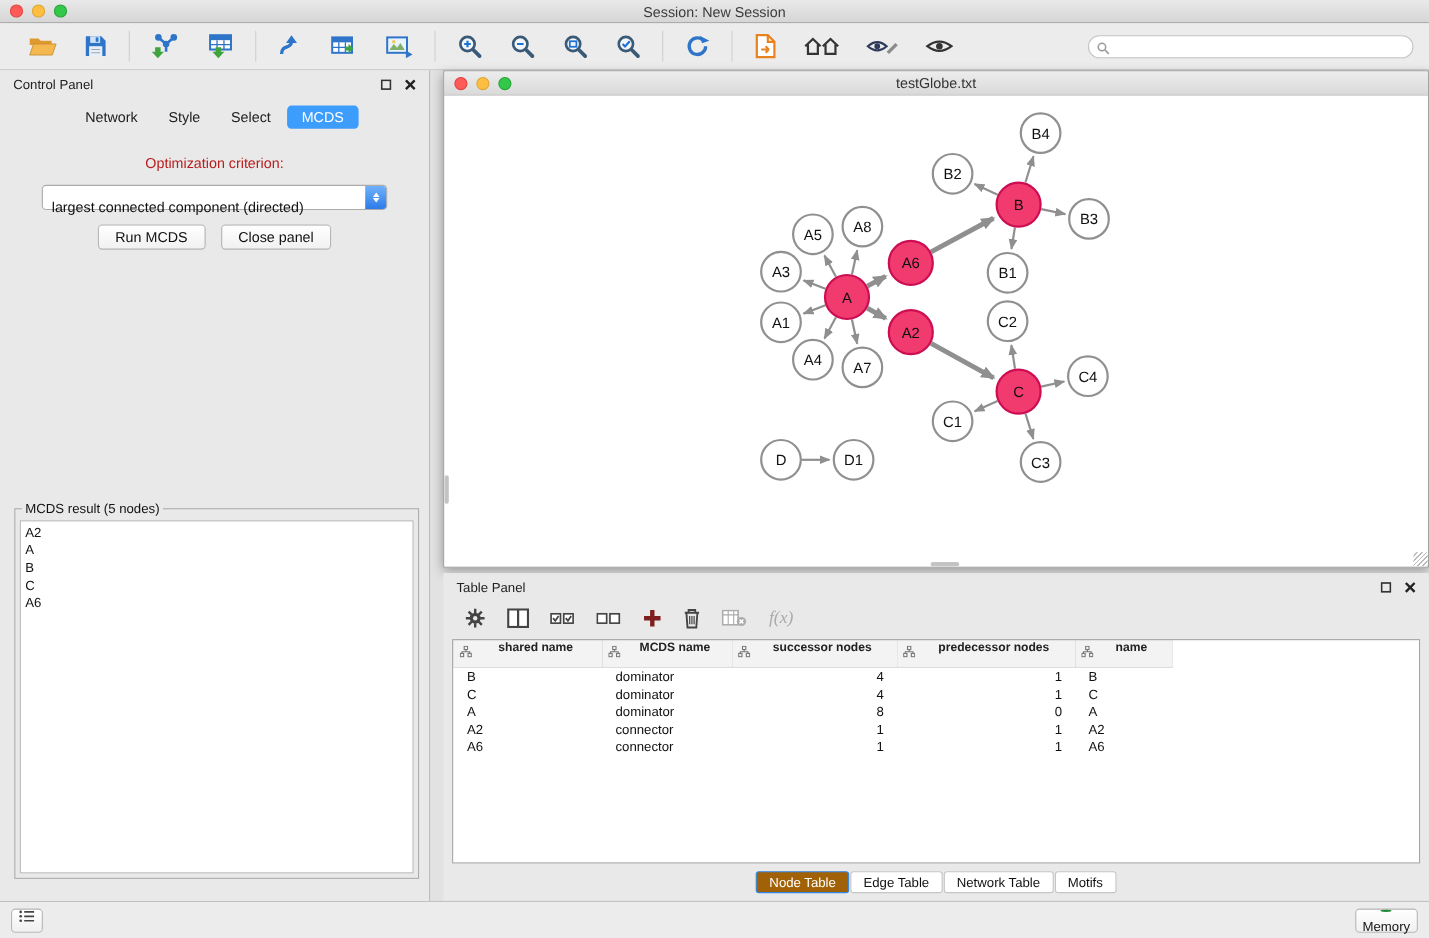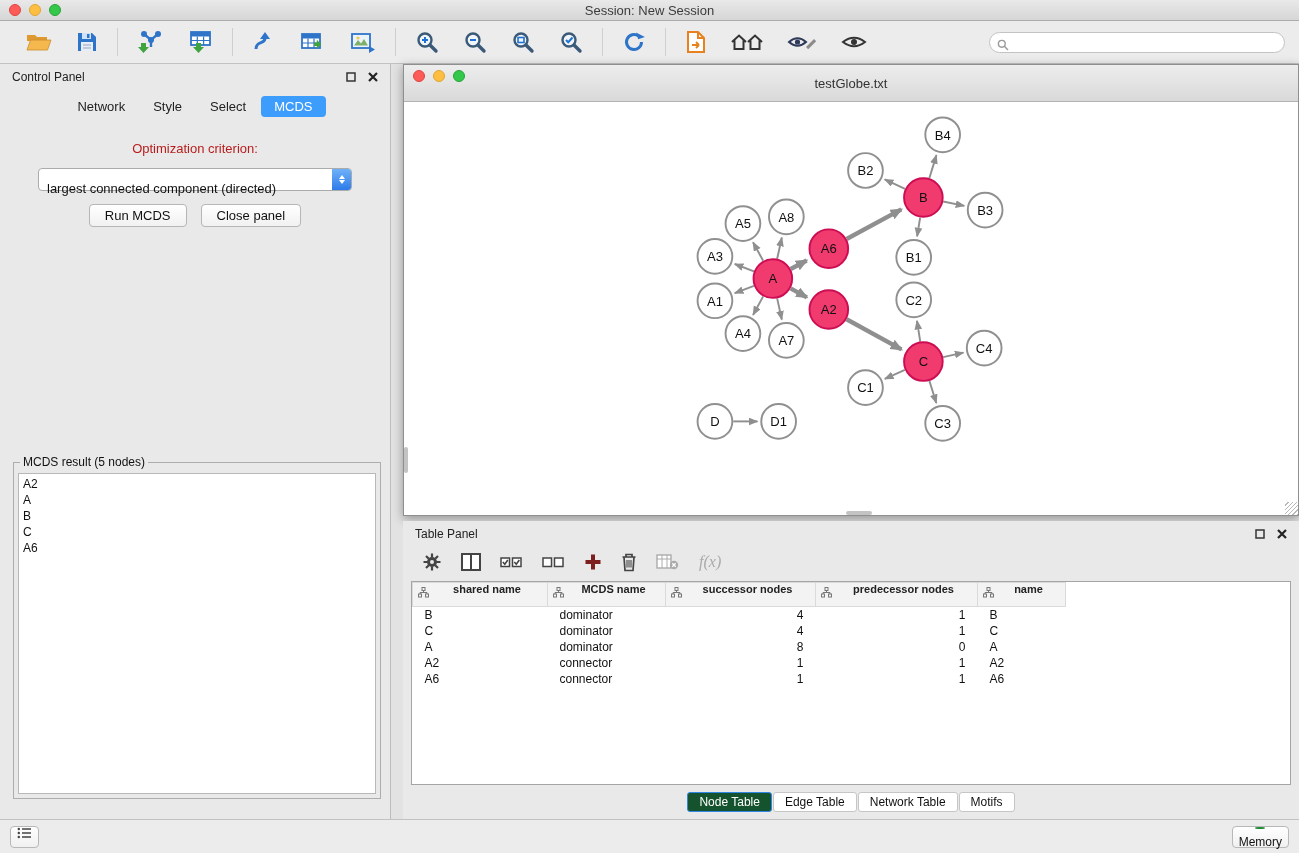--- a/index.html
+++ b/index.html
@@ -51,21 +51,21 @@
   .mcds-fieldset { position:absolute; left:13px; right:9px; top:391px; bottom:20px; border:1px solid #ADADAD; padding:4px; }
   .mcds-fieldset legend { font-size:12px; color:#111; padding:0 3px; margin-left:2px; }
   .mcds-list { background:#FFF; border:1px solid #B8B8B8; width:100%; height:100%; overflow:auto; padding:2px 4px; }
   .result-item { font-size:12px; color:#111; line-height:16px; }
 
   
   .right-col { flex:1 1 auto; display:flex; flex-direction:column; margin-left:12px; min-width:0; }
 
   
   .net-window { height:452px; flex:0 0 auto; background:#FFF; border:1px solid #8F8F8F; box-shadow:0 3px 10px rgba(0,0,0,0.35); display:flex; flex-direction:column; }
-  .net-titlebar { height:37px; flex:0 0 auto; background:linear-gradient(#EDEDED,#D9D9D9); border-bottom:1px solid #B2B2B2;
+  .net-titlebar { height:22px; flex:0 0 auto; background:linear-gradient(#EDEDED,#D9D9D9); border-bottom:1px solid #B2B2B2;
     position:relative; display:flex; align-items:center; justify-content:center; }
   .net-title { font-size:13px; color:#333; }
   .net-canvas { flex:1 1 auto; position:relative; background:#FFF; overflow:hidden; }
   .net-canvas svg.graph { width:100%; height:100%; display:block; }
   .vscroll-thumb { position:absolute; left:0; top:345px; width:4px; height:26px; background:#C3C3C3; border-radius:2px; }
   .hscroll-thumb { position:absolute; bottom:0; left:442px; width:26px; height:4px; background:#C3C3C3; border-radius:2px; }
   .resize-grip { position:absolute; right:0; bottom:0; width:13px; height:13px;
     background:repeating-linear-gradient(135deg, transparent 0 2px, #B9B9B9 2px 3px); }
 
   
@@ -79,21 +79,21 @@
   table.data th { height:19px; background:#F3F3F3; border:1px solid #DADADA; font-size:11px; font-weight:bold; color:#222;
     position:relative; text-align:center; padding:0 4px 11px 18px; cursor:pointer; }
   table.data th.fill { background:#FFF; border:none; }
   th .hdr-icon { position:absolute; left:5px; top:4px; }
   table.data td { font-size:12px; color:#111; height:16px; padding:0 12px; white-space:nowrap; overflow:hidden; }
   td.col0 { padding-left:10px; }
   td.col2, td.col3 { text-align:right; padding-right:14px; }
   th.col0 { width:135px; } th.col1 { width:118px; } th.col2 { width:150px; } th.col3 { width:162px; } th.col4 { width:88px; }
   .tp-tabs { height:26px; flex:0 0 auto; display:flex; justify-content:center; align-items:center; gap:1px; margin-top:4px; }
   .tp-tab { font-size:12px; color:#111; background:#FFF; border:1px solid #C6C6C6; padding:2px 11px; border-radius:3px; cursor:pointer; }
-  .tp-tab.active { background:#14532d; border-color:#2F87E6; color:#FFF; }
+  .tp-tab.active { background:#a16207; border-color:#2F87E6; color:#FFF; }
 
   
   .statusbar { height:34px; flex:0 0 auto; background:#ECECEC; border-top:1px solid #C2C2C2; display:flex; align-items:center;
     justify-content:space-between; padding:0 10px; }
   .status-btn { background:linear-gradient(#FFFFFF,#F0F0F0); border:1px solid #B8B8B8; border-radius:4px; height:22px;
     display:flex; align-items:center; padding:0 6px; gap:6px; cursor:pointer;flex-direction:column; }
   .memory-dot { width:10px; height:10px; border-radius:50%; background:#2BA844; border:1px solid #1F8A34; }
   .memory-text { font-size:12px; color:#111; }
 </style>
 </head>

